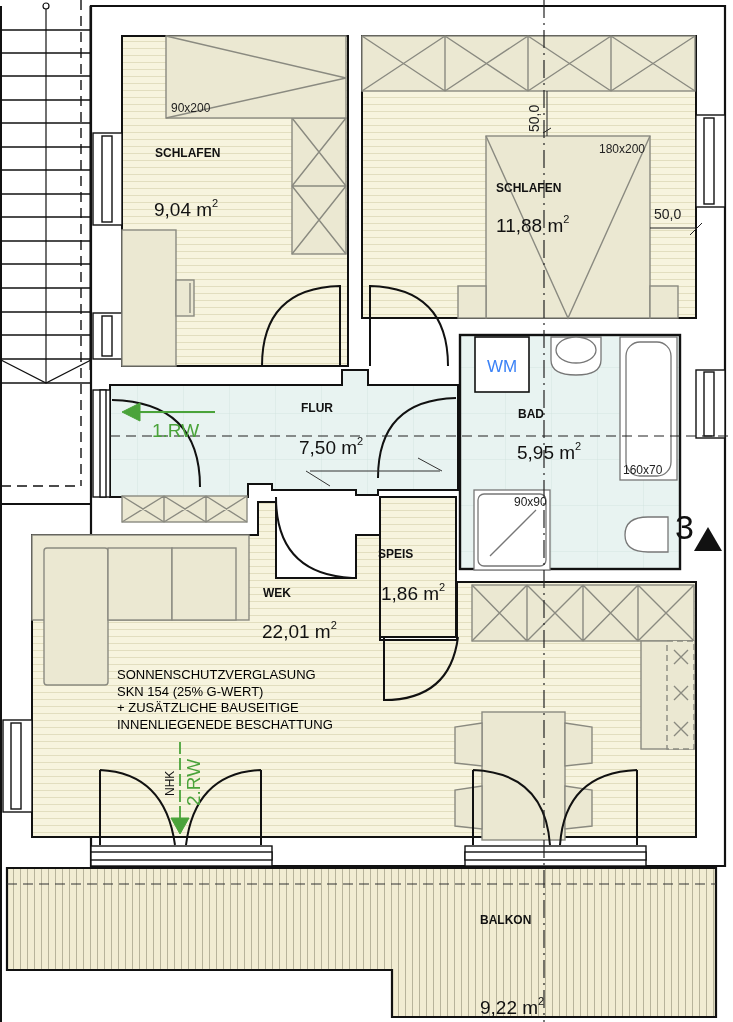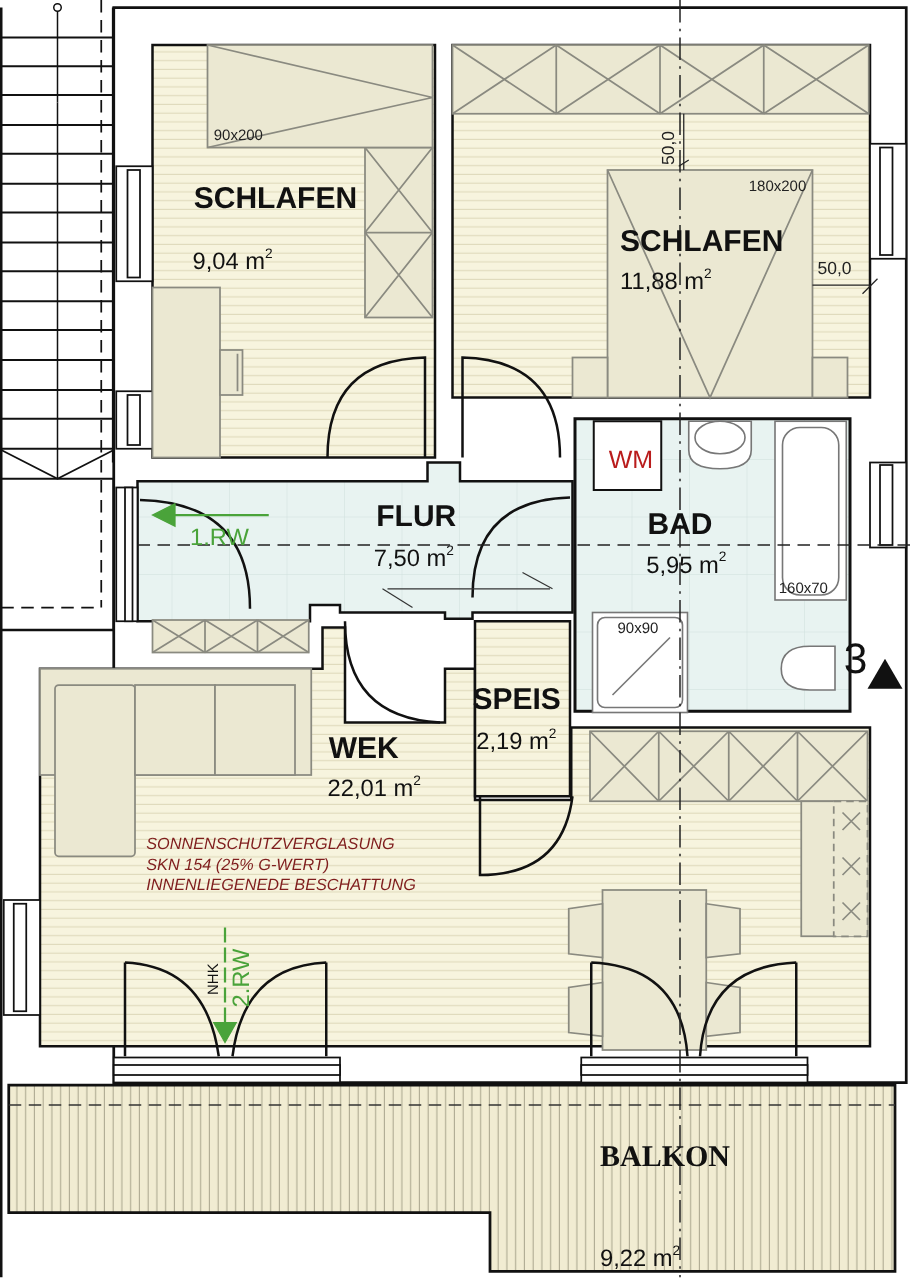--- a/index.html
+++ b/index.html
@@ -1,27 +1,27 @@
 <!DOCTYPE html>
 <html><head>
 <meta charset="utf-8">
 <style>
   html, body { margin: 0; padding: 0; background: #ffffff; }
   body { width: 733px; height: 1022px; overflow: hidden; position: relative; font-family: "Liberation Sans", "DejaVu Sans", sans-serif; }
   svg { position: absolute; left: 0; top: 0; }
   .lbl { position: absolute; color: #111; font-family: "Liberation Sans", sans-serif; white-space: nowrap; line-height: 1; }
-  .room-name { font-weight: bold; font-size: 24px; }
+  .room-name { font-weight: bold; font-size: 12px; }
   .room-area { font-size: 19px; }
   .room-area sup { font-size: 11px; vertical-align: top; position: relative; top: -2px; }
   .small { font-size: 12px; color: #222; }
   .dim { font-size: 14px; color: #222; }
-  .note { font-size: 13px; color: #7f1d1d; line-height: 16.5px; font-style: italic; }
+  .note { font-size: 13px; color: #000000; line-height: 16.5px; }
   .green { color: #4aa33a; font-size: 19px; }
   .vert { transform-origin: left top; transform: rotate(-90deg); }
-  .wm { font-size: 20px; color: #b91c1c; }
+  .wm { font-size: 17px; color: #3b82f6; }
   .marker3 { font-size: 34px; color: #111; }
 </style>
 </head>
 <body>
 
 <svg width="733" height="1022" viewBox="0 0 733 1022" xmlns="http://www.w3.org/2000/svg">
   <defs>
     <pattern id="woodH" width="8" height="7" patternUnits="userSpaceOnUse">
       <rect width="8" height="7" fill="#f7f4de"></rect>
       <line x1="0" y1="6.5" x2="8" y2="6.5" stroke="#ddd8b8" stroke-width="0.8"></line>
@@ -201,40 +201,41 @@
 <div class="lbl room-name" style="left:496px;top:182px;">SCHLAFEN</div>
 <div class="lbl room-area" style="left:496px;top:216px;"><span>11,88 m</span><sup>2</sup></div>
 
 <div class="lbl room-name" style="left:301px;top:402px;">FLUR</div>
 <div class="lbl room-area" style="left:299px;top:438px;"><span>7,50 m</span><sup>2</sup></div>
 
 <div class="lbl room-name" style="left:518px;top:408px;">BAD</div>
 <div class="lbl room-area" style="left:517px;top:443px;"><span>5,95 m</span><sup>2</sup></div>
 
 <div class="lbl room-name" style="left:378px;top:548px;">SPEIS</div>
-<div class="lbl room-area" style="left:381px;top:584px;"><span>2,19 m</span><sup>2</sup></div>
+<div class="lbl room-area" style="left:381px;top:584px;"><span>1,86 m</span><sup>2</sup></div>
 
 <div class="lbl room-name" style="left:263px;top:587px;">WEK</div>
 <div class="lbl room-area" style="left:262px;top:622px;"><span>22,01 m</span><sup>2</sup></div>
 
-<div class="lbl room-name" style="left:480px;top:914px;font-family:Liberation Serif, serif;">BALKON</div>
+<div class="lbl room-name" style="left:480px;top:914px;">BALKON</div>
 <div class="lbl room-area" style="left:480px;top:998px;"><span>9,22 m</span><sup>2</sup></div>
 
 <div class="lbl small" style="left:171px;top:102px;">90x200</div>
 <div class="lbl small" style="left:599px;top:143px;">180x200</div>
 <div class="lbl small" style="left:623px;top:464px;">160x70</div>
-<div class="lbl small" style="left:494px;top:496px;">90x90</div>
+<div class="lbl small" style="left:514px;top:496px;">90x90</div>
 <div class="lbl wm" style="left:487px;top:358px;">WM</div>
 
 <div class="lbl dim vert" style="left:527px;top:132px;">50,0</div>
 <div class="lbl dim" style="left:654px;top:207px;">50,0</div>
 
 <div class="lbl green" style="left:152px;top:421px;text-align:right;">1.RW</div>
 <div class="lbl green vert" style="left:184px;top:806px;">2.RW</div>
 <div class="lbl vert" style="left:164px;top:796px;font-size:12px;">NHK</div>
 
 <div class="lbl note" style="left:117px;top:667px;">
   <div>SONNENSCHUTZVERGLASUNG</div>
   <div>SKN 154 (25% G-WERT)</div>
+  <div>+ ZUSÄTZLICHE BAUSEITIGE</div>
   <div>INNENLIEGENEDE BESCHATTUNG</div>
 </div>
 
 <div class="lbl marker3" style="left:675px;top:510px;">3</div>
 
 </body></html>

